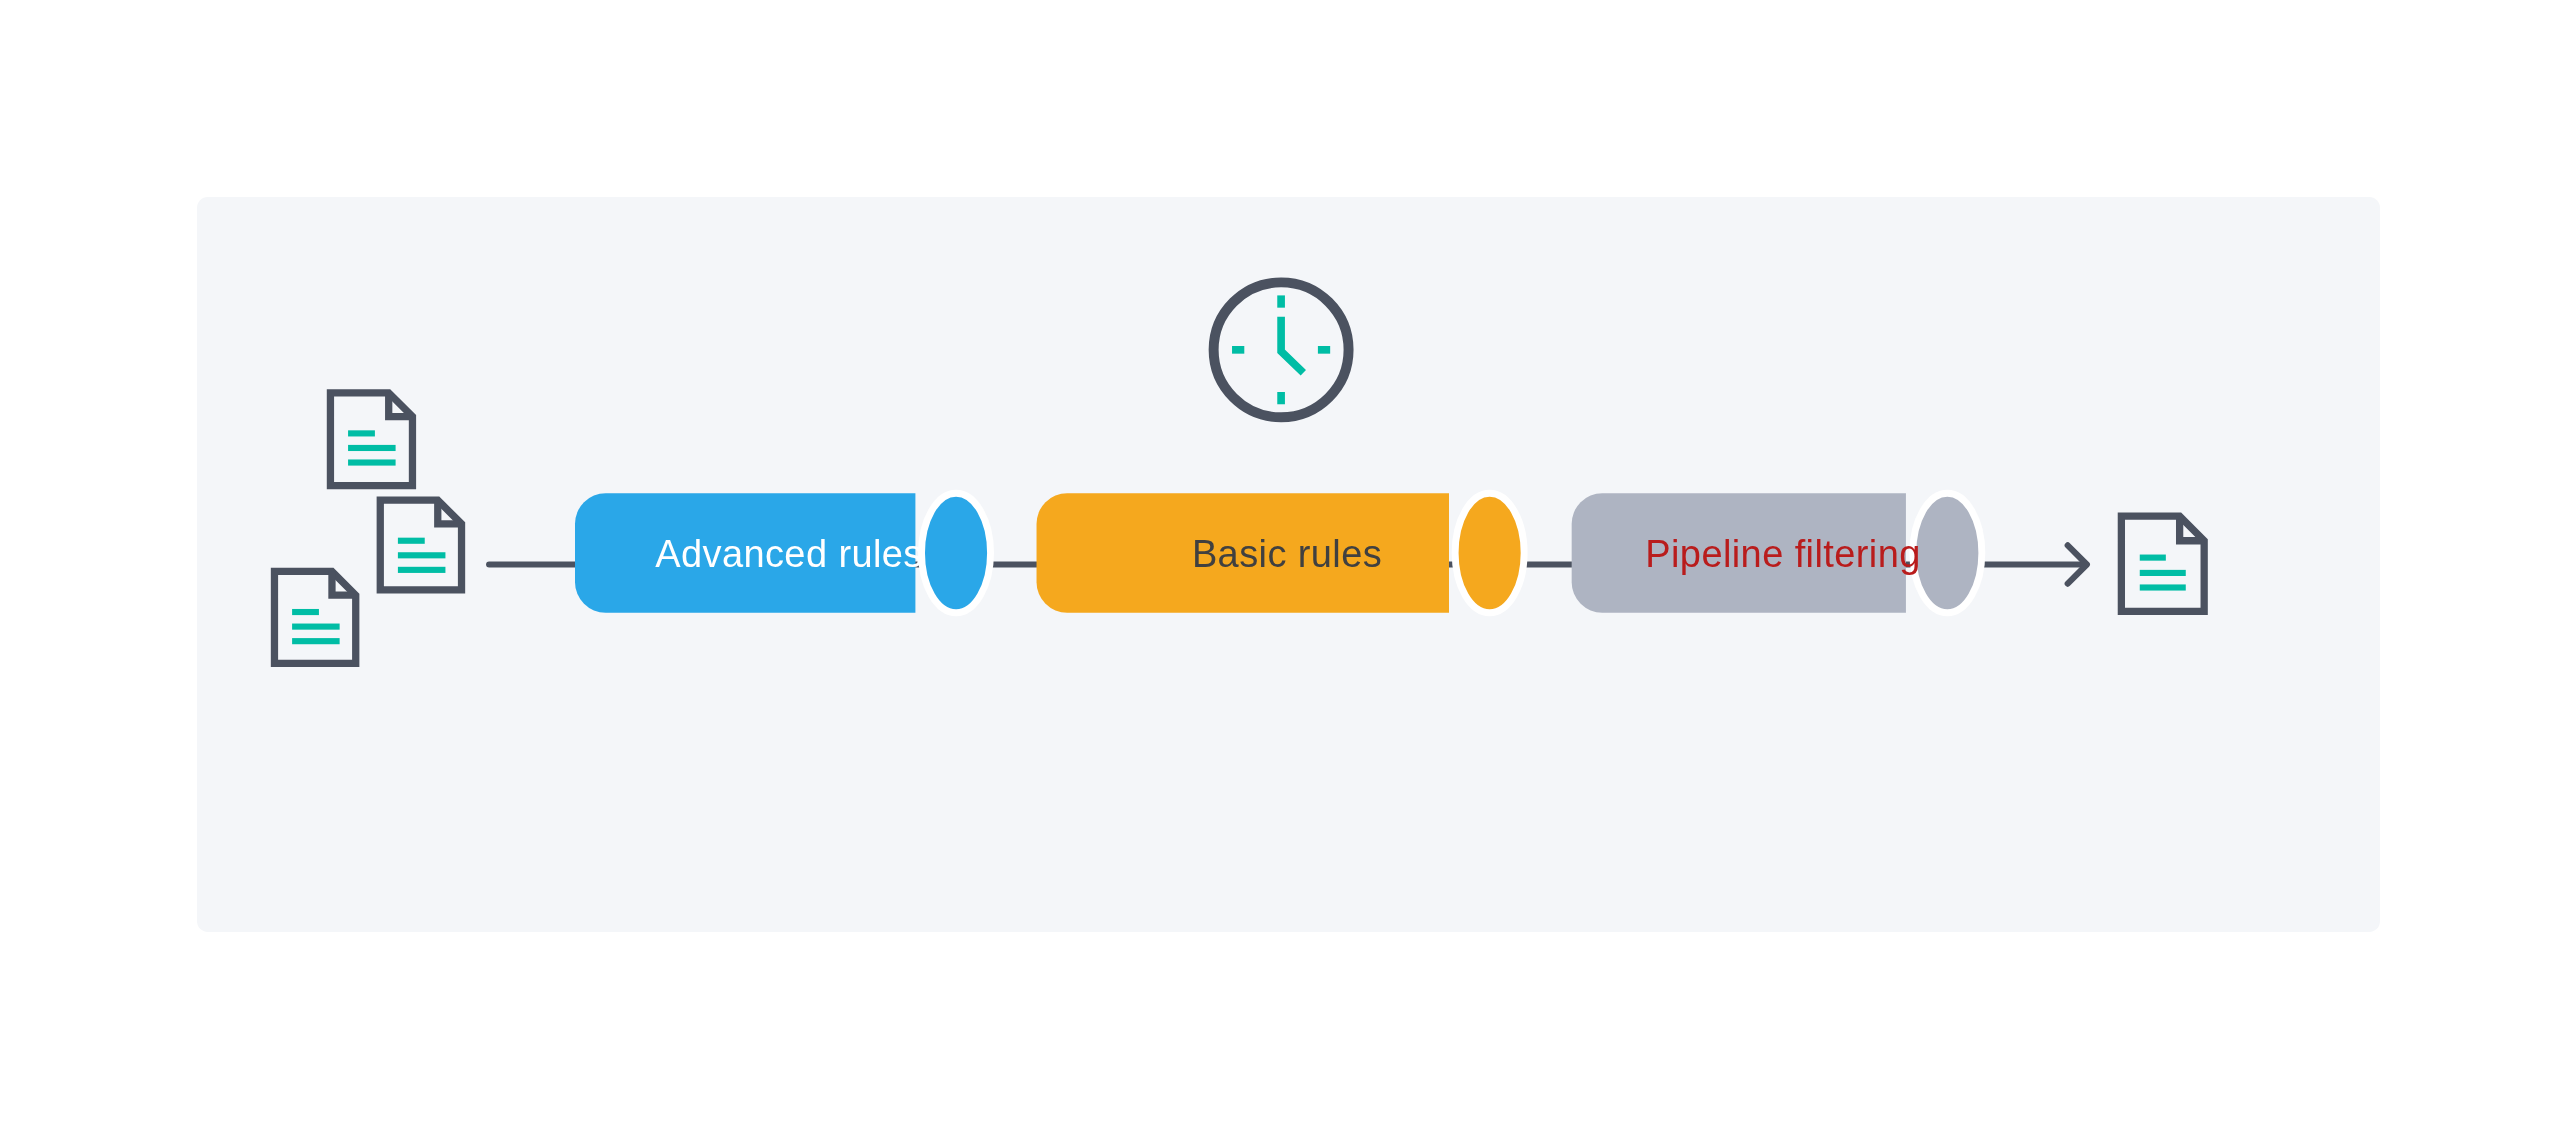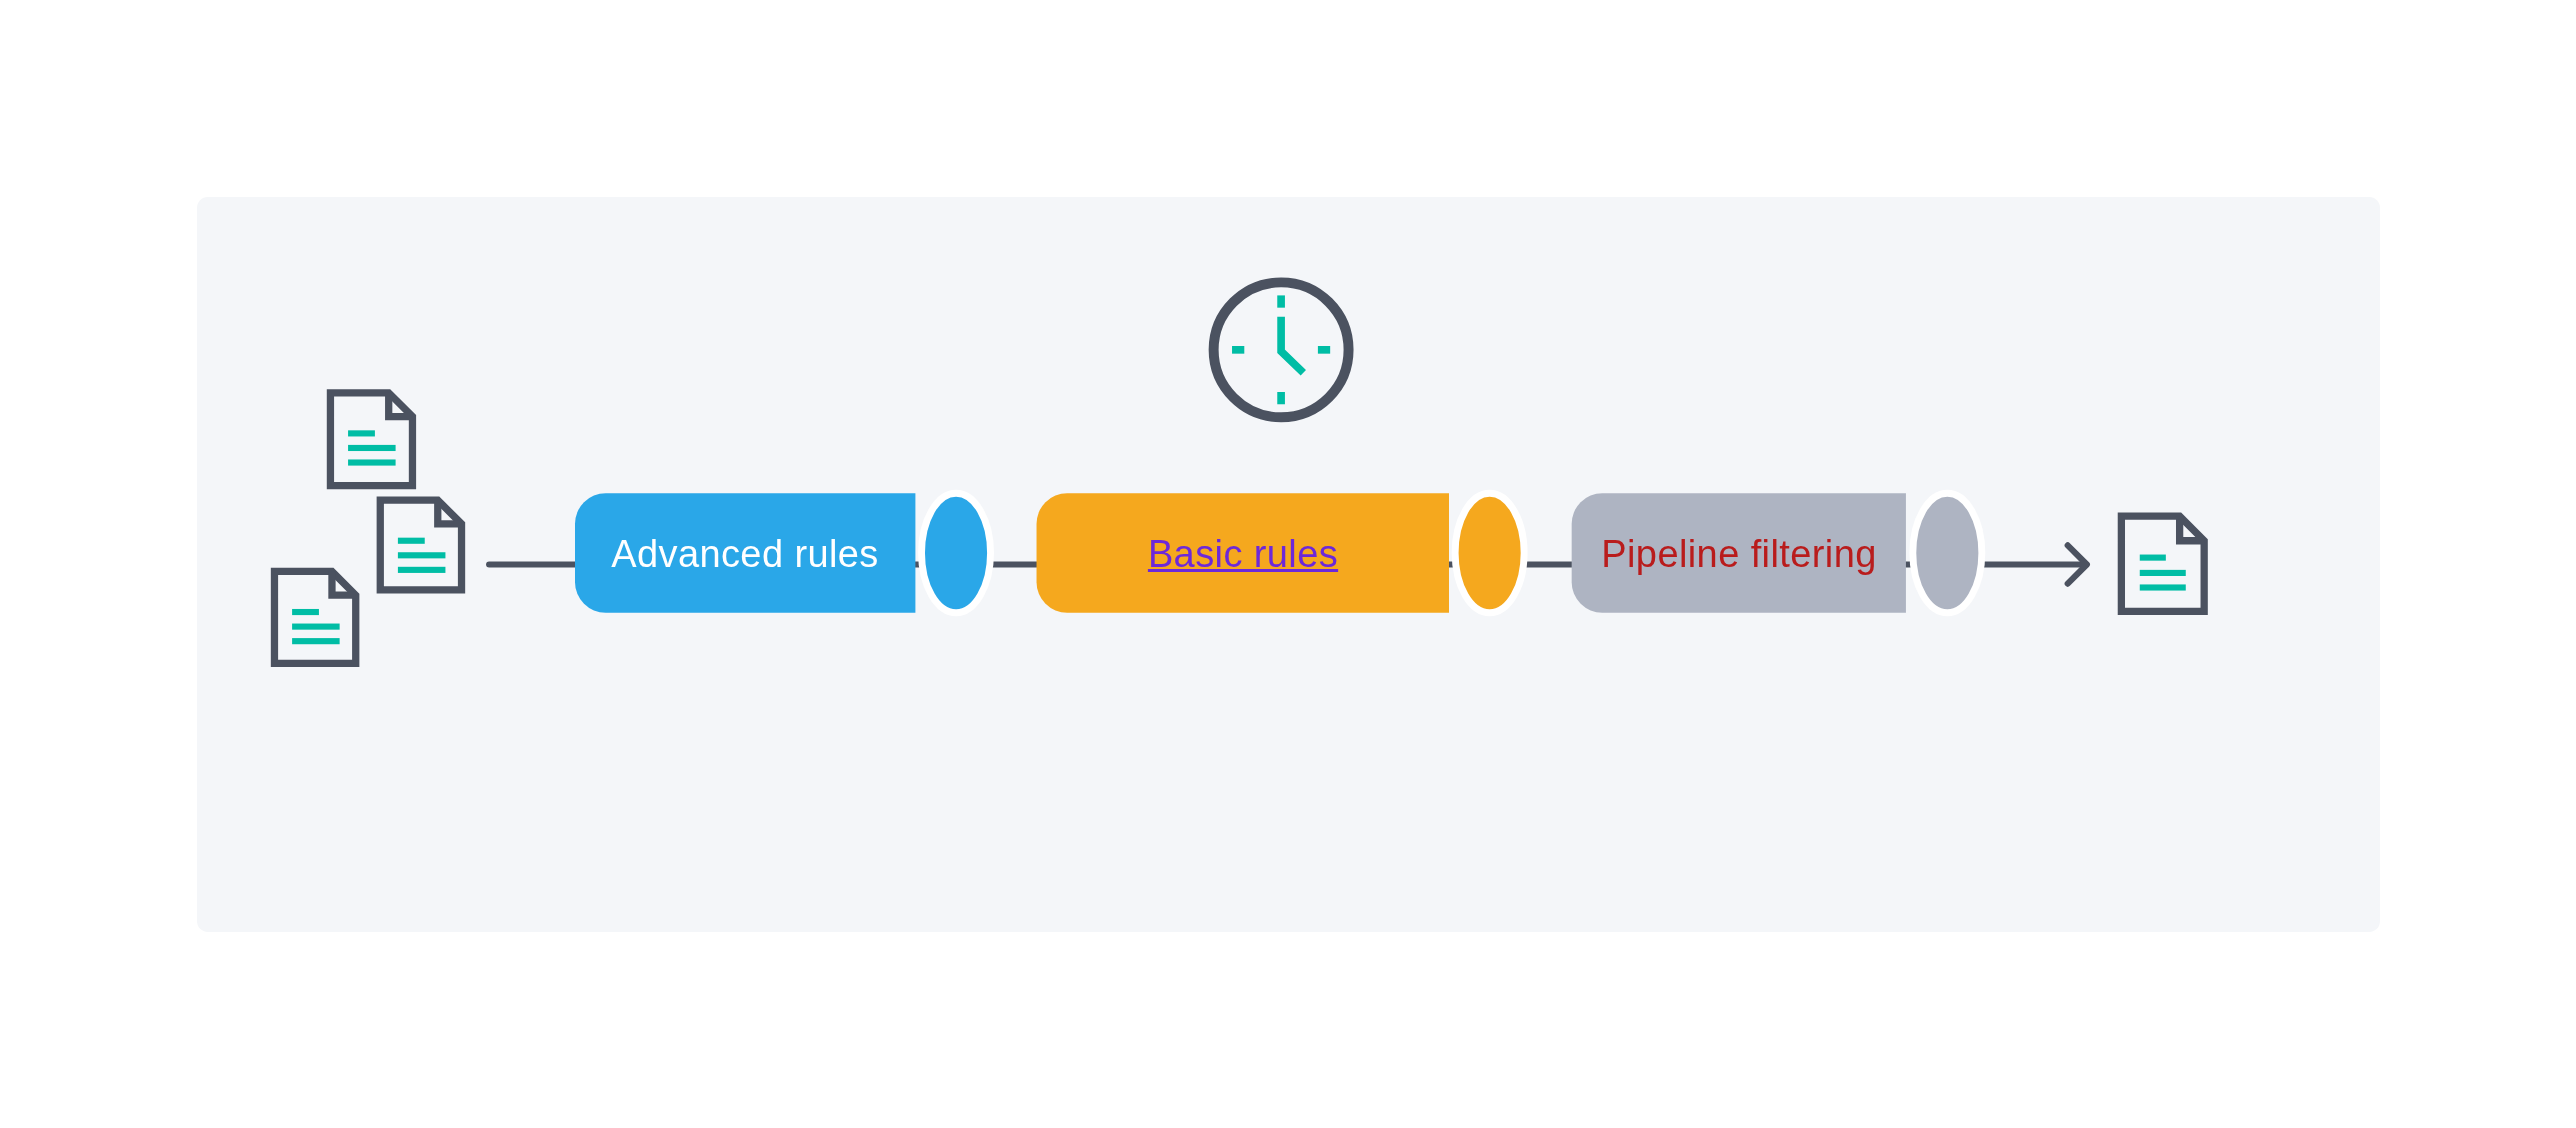--- a/index.html
+++ b/index.html
@@ -35,20 +35,21 @@
   .teal-stroke { stroke: var(--teal); fill: none; }
   .cyl-ellipse { stroke: var(--white); stroke-width: 9px; }
   .stage-label {
     position: absolute;
     top: 493px; height: 120px;
     display: flex; align-items: center; justify-content: center;
     font-size: 38px;
     font-weight: 400;
     letter-spacing: 0.4px;
     padding-top: 3.1px;
+    margin-left: 44px;
   }
   .label-advanced { left: 575px;  width: 340px; }
   .label-basic    { left: 1037px; width: 412px; }
   .label-pipeline { left: 1572px; width: 334px; }
 </style>
 </head>
 <body>
 
 <div class="stage-area">
 
@@ -115,16 +116,16 @@
       <circle class="slate-stroke" cx="1671" cy="456" r="88" stroke-width="13"></circle>
       <rect class="teal-fill" x="1666" y="385" width="10" height="16"></rect>
       <rect class="teal-fill" x="1666" y="511" width="10" height="16"></rect>
       <rect class="teal-fill" x="1607" y="451" width="16" height="10"></rect>
       <rect class="teal-fill" x="1719" y="451" width="16" height="10"></rect>
       <path class="teal-stroke" d="M 1671 413 V 458 L 1700 486" stroke-width="10" stroke-linecap="butt" stroke-linejoin="miter"></path>
     </g>
   </svg>
 
   <div class="stage-label label-advanced" style="color: rgb(255, 255, 255);">Advanced rules</div>
-  <div class="stage-label label-basic" style="color: #6d28d9; text-decoration: underline;">Basic rules</div>
+  <div class="stage-label label-basic" style="color: #404040;">Basic rules</div>
   <div class="stage-label label-pipeline" style="color: #b91c1c;">Pipeline filtering</div>
 </div>
 
 
 </body></html>

